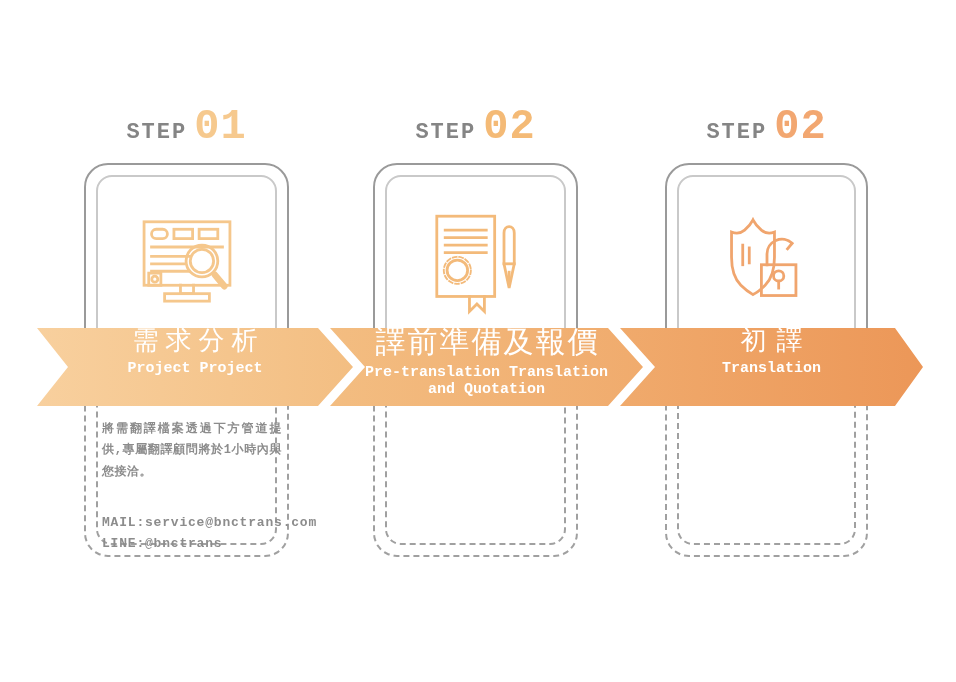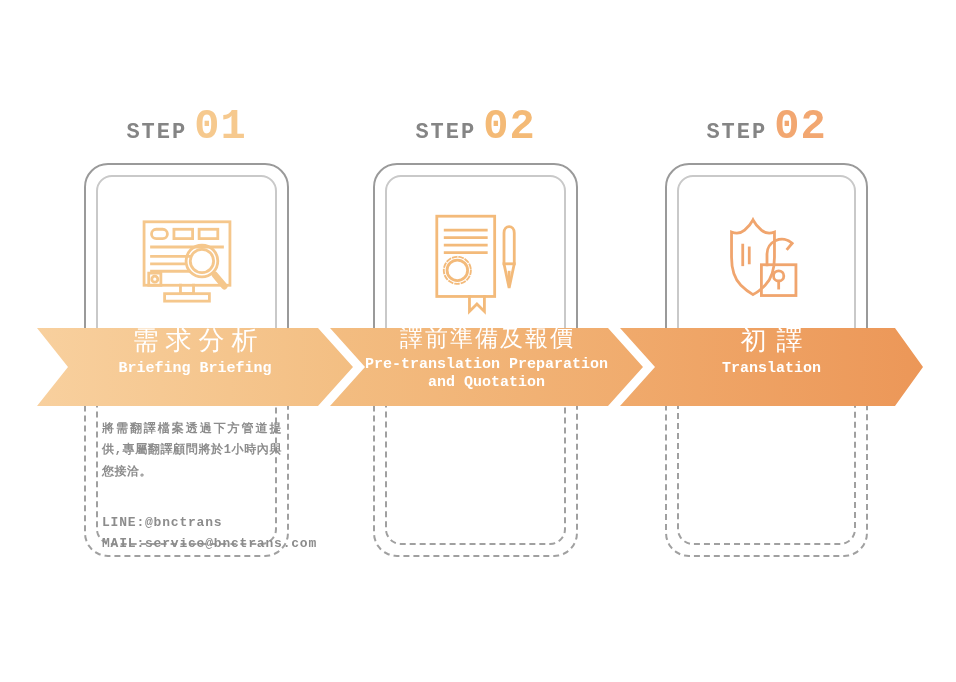--- a/index.html
+++ b/index.html
@@ -50,21 +50,21 @@
   #banner1{left:37px;width:316px;
     clip-path:polygon(0 0,281px 0,316px 50%,281px 100%,0 100%,31px 50%);
     background:linear-gradient(90deg,var(--banner1_gradient_start),var(--banner1_gradient_end));}
   #banner2{left:330px;width:313px;
     clip-path:polygon(0 0,278px 0,313px 50%,278px 100%,0 100%,35px 50%);
     background:linear-gradient(90deg,var(--banner2_gradient_start),var(--banner2_gradient_end));}
   #banner3{left:620px;width:303px;
     clip-path:polygon(0 0,275px 0,303px 50%,275px 100%,0 100%,35px 50%);
     background:linear-gradient(90deg,var(--banner3_gradient_start),var(--banner3_gradient_end));}
   .banner-title{font-size:26px;letter-spacing:7px;text-indent:7px;line-height:1.1;}
-  #banner2 .banner-title{font-size:23px;letter-spacing:2px;text-indent:2px;}
+  #banner2 .banner-title{font-size:30px;letter-spacing:2px;text-indent:2px;}
   #banner3 .banner-title{letter-spacing:10px;text-indent:10px;}
   .banner-sub{font-size:15px;font-weight:bold;line-height:1.15;text-align:center;max-width:252px;margin-top:3px;}
 
   
   .card-desc{position:absolute;top:256px;left:18px;right:7px;color:var(--description_text);
     font-size:12px;font-weight:bold;line-height:1.78;letter-spacing:0.5px;text-align:justify;}
   .card-contact{position:absolute;top:349px;left:18px;right:2px;color:var(--description_text);
     font-size:13px;font-weight:bold;line-height:1.65;letter-spacing:0.8px;white-space:nowrap;}
 </style>
 </head>
@@ -98,22 +98,22 @@
         <circle class="ic" cx="25.5" cy="79.5" r="3.2"></circle>
         <circle class="ic" cx="76" cy="60" r="17"></circle>
         <circle class="ic" cx="76" cy="60" r="12.5"></circle>
         <line class="ic thick" x1="90" y1="75" x2="100" y2="87"></line>
         <path class="ic" d="M53,86 v9 h14 v-9"></path>
         <rect class="ic" x="36" y="95" width="48" height="8"></rect>
       </svg>
     </div>
     <div class="card-desc">將需翻譯檔案透過下方管道提供,專屬翻譯顧問將於1小時內與您接洽。</div>
     <div class="card-contact">
+      <div>MAIL:service@bnctrans.com</div>
       <div>LINE:@bnctrans</div>
-      <div>MAIL:service@bnctrans.com</div>
     </div>
   </div>
 
   <div class="card" id="card2">
     <div class="step-header">
       <span class="step-word">STEP</span><span class="step-num">02</span>
     </div>
     <div class="outline-top">
         <div class="outer"></div>
         <div class="inner"></div>
@@ -159,24 +159,24 @@
         <path class="ic" d="M60,64 V53 A16,16 0 0 1 87,41 L82,47"></path>
         <rect class="ic" x="54" y="64" width="37" height="33"></rect>
         <circle class="ic" cx="72.5" cy="76" r="5.5"></circle>
         <line class="ic" x1="72.5" y1="81.5" x2="72.5" y2="89"></line>
       </svg>
     </div>
   </div>
 
   <div class="banner" id="banner1">
     <div class="banner-title">需求分析</div>
-    <div class="banner-sub">Briefing Briefing</div>
+    <div class="banner-sub">Project Project</div>
   </div>
   <div class="banner" id="banner2">
     <div class="banner-title">譯前準備及報價</div>
-    <div class="banner-sub">Pre-translation Preparation and Quotation</div>
+    <div class="banner-sub">Pre-translation Translation and Quotation</div>
   </div>
   <div class="banner" id="banner3">
     <div class="banner-title">初譯</div>
     <div class="banner-sub">Translation</div>
   </div>
 
 </div>
 
 </body></html>

